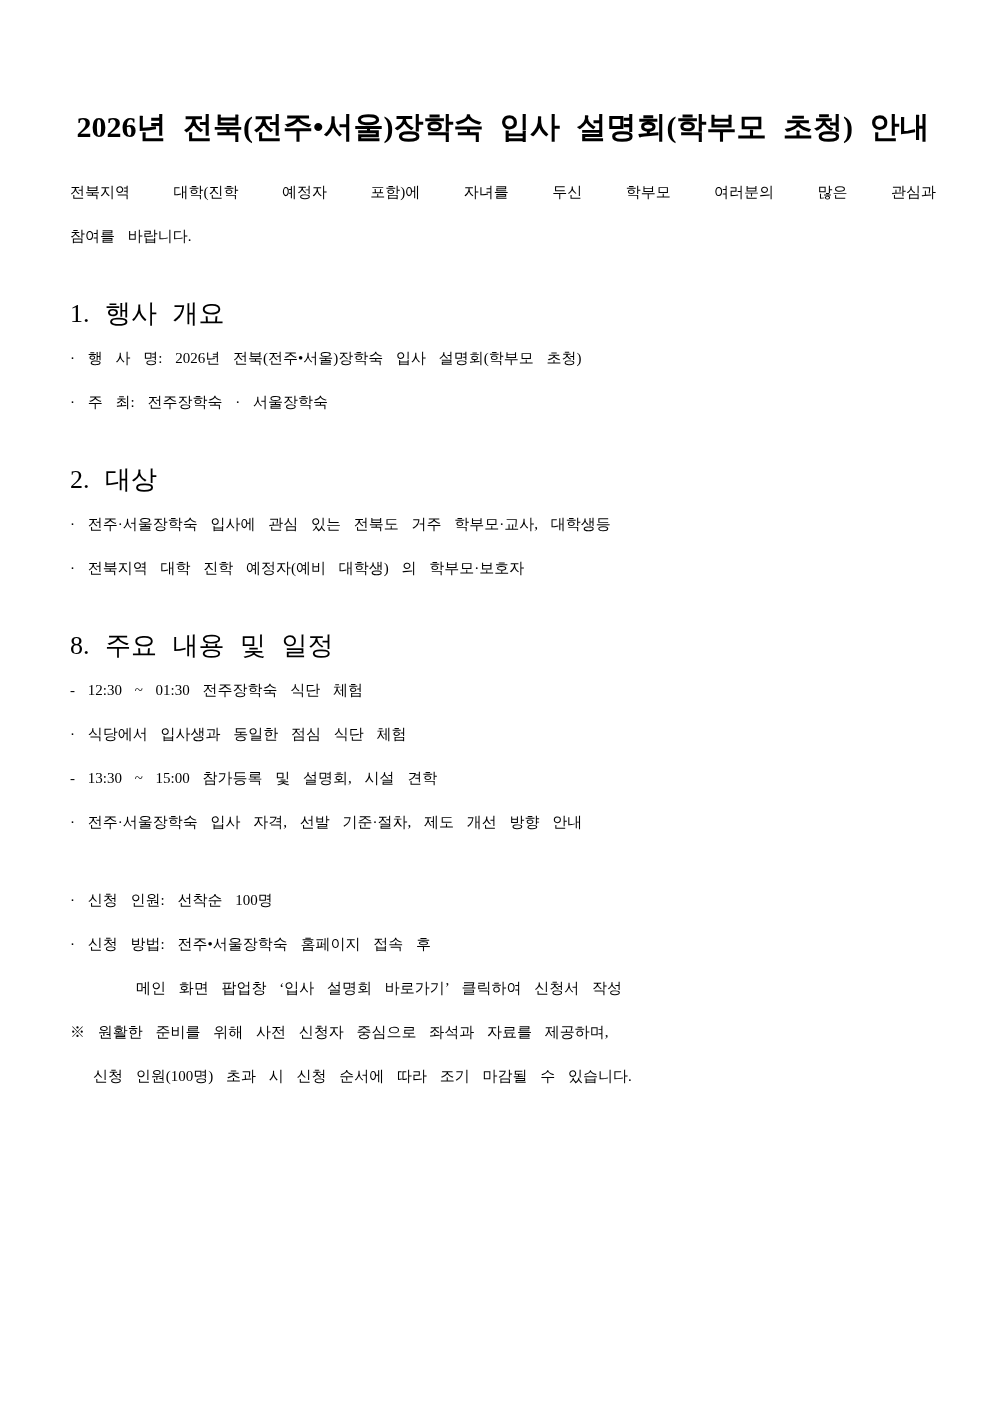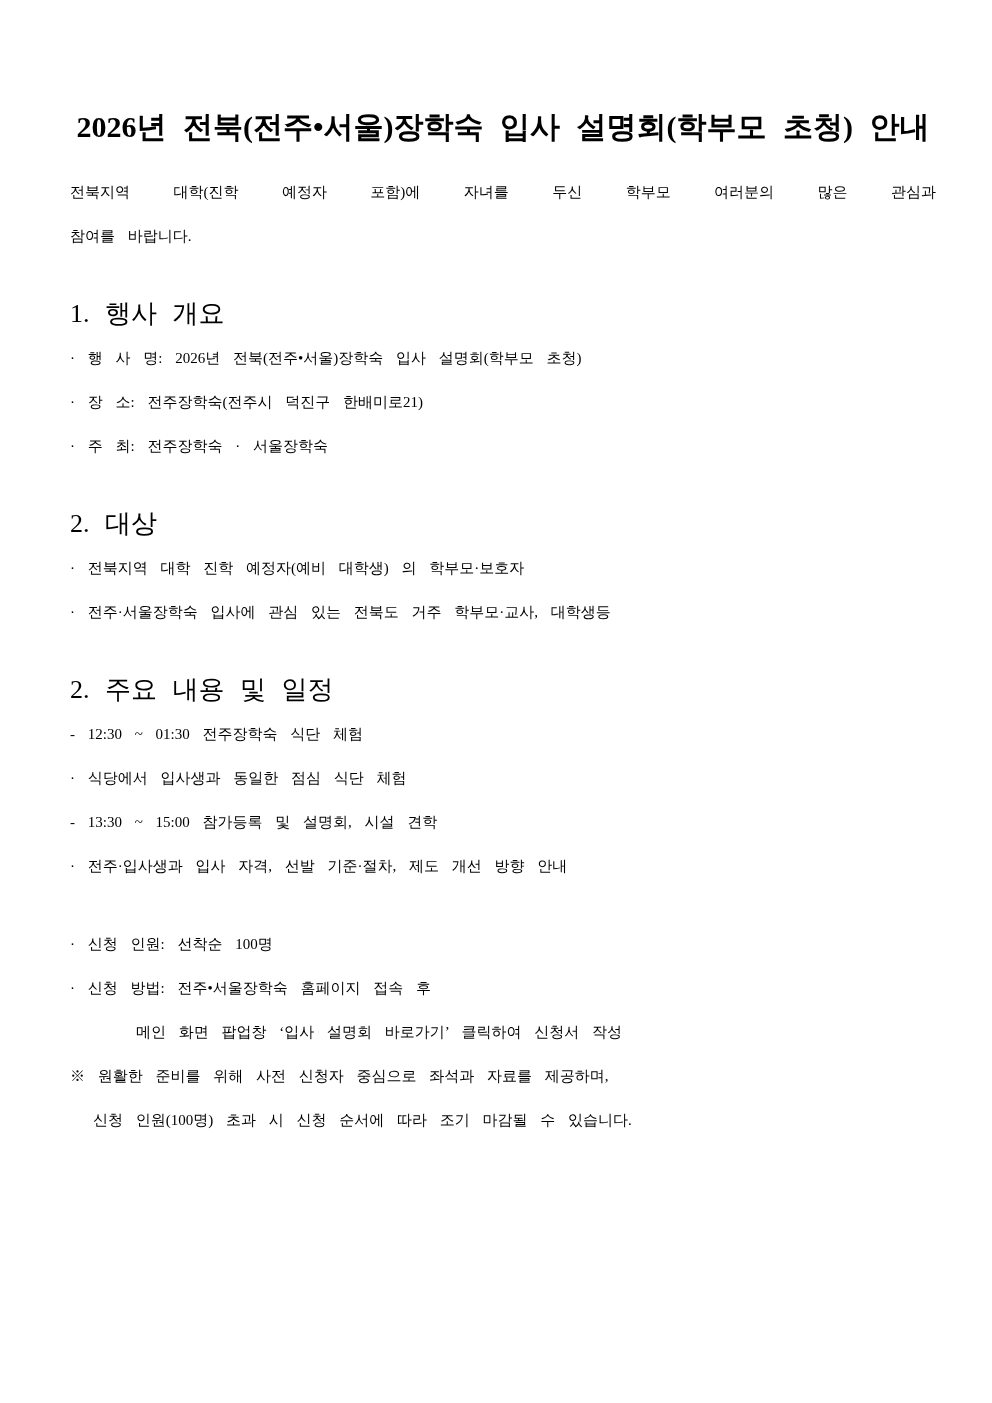--- a/index.html
+++ b/index.html
@@ -63,36 +63,35 @@
     <h1 class="doc-title">2026년 전북(전주•서울)장학숙 입사 설명회(학부모 초청) 안내</h1>
 
     <div class="intro">
       <div class="line justify-full">전북지역 대학(진학 예정자 포함)에 자녀를 두신 학부모 여러분의 많은 관심과</div>
       <div class="line">참여를 바랍니다.</div>
     </div>
 
     <div class="section">
       <h2 class="section-heading">1. 행사 개요</h2>
       <div class="line">· 행 사 명: 2026년 전북(전주•서울)장학숙 입사 설명회(학부모 초청)</div>
-      <div class="line">· 장 소: 전주장학숙(전주시 덕진구 한배미로21)</div>
       <div class="line">· 주 최: 전주장학숙 · 서울장학숙</div>
     </div>
 
     <div class="section">
       <h2 class="section-heading">2. 대상</h2>
+      <div class="line">· 전주·서울장학숙 입사에 관심 있는 전북도 거주 학부모·교사, 대학생등</div>
       <div class="line">· 전북지역 대학 진학 예정자(예비 대학생) 의 학부모·보호자</div>
-      <div class="line">· 전주·서울장학숙 입사에 관심 있는 전북도 거주 학부모·교사, 대학생등</div>
     </div>
 
     <div class="section">
-      <h2 class="section-heading">2. 주요 내용 및 일정</h2>
+      <h2 class="section-heading">8. 주요 내용 및 일정</h2>
       <div class="line">- 12:30 ~ 01:30 전주장학숙 식단 체험</div>
       <div class="line">· 식당에서 입사생과 동일한 점심 식단 체험</div>
       <div class="line">- 13:30 ~ 15:00 참가등록 및 설명회, 시설 견학</div>
-      <div class="line">· 전주·입사생과 입사 자격, 선발 기준·절차, 제도 개선 방향 안내</div>
+      <div class="line">· 전주·서울장학숙 입사 자격, 선발 기준·절차, 제도 개선 방향 안내</div>
     </div>
 
     <div class="section">
       <div class="line">· 신청 인원: 선착순 100명</div>
       <div class="line">· 신청 방법: 전주•서울장학숙 홈페이지 접속 후</div>
       <div class="line indent-deep">메인 화면 팝업창 ‘입사 설명회 바로가기’ 클릭하여 신청서 작성</div>
       <div class="line">※ 원활한 준비를 위해 사전 신청자 중심으로 좌석과 자료를 제공하며,</div>
       <div class="line indent-one">신청 인원(100명) 초과 시 신청 순서에 따라 조기 마감될 수 있습니다.</div>
     </div>
 

